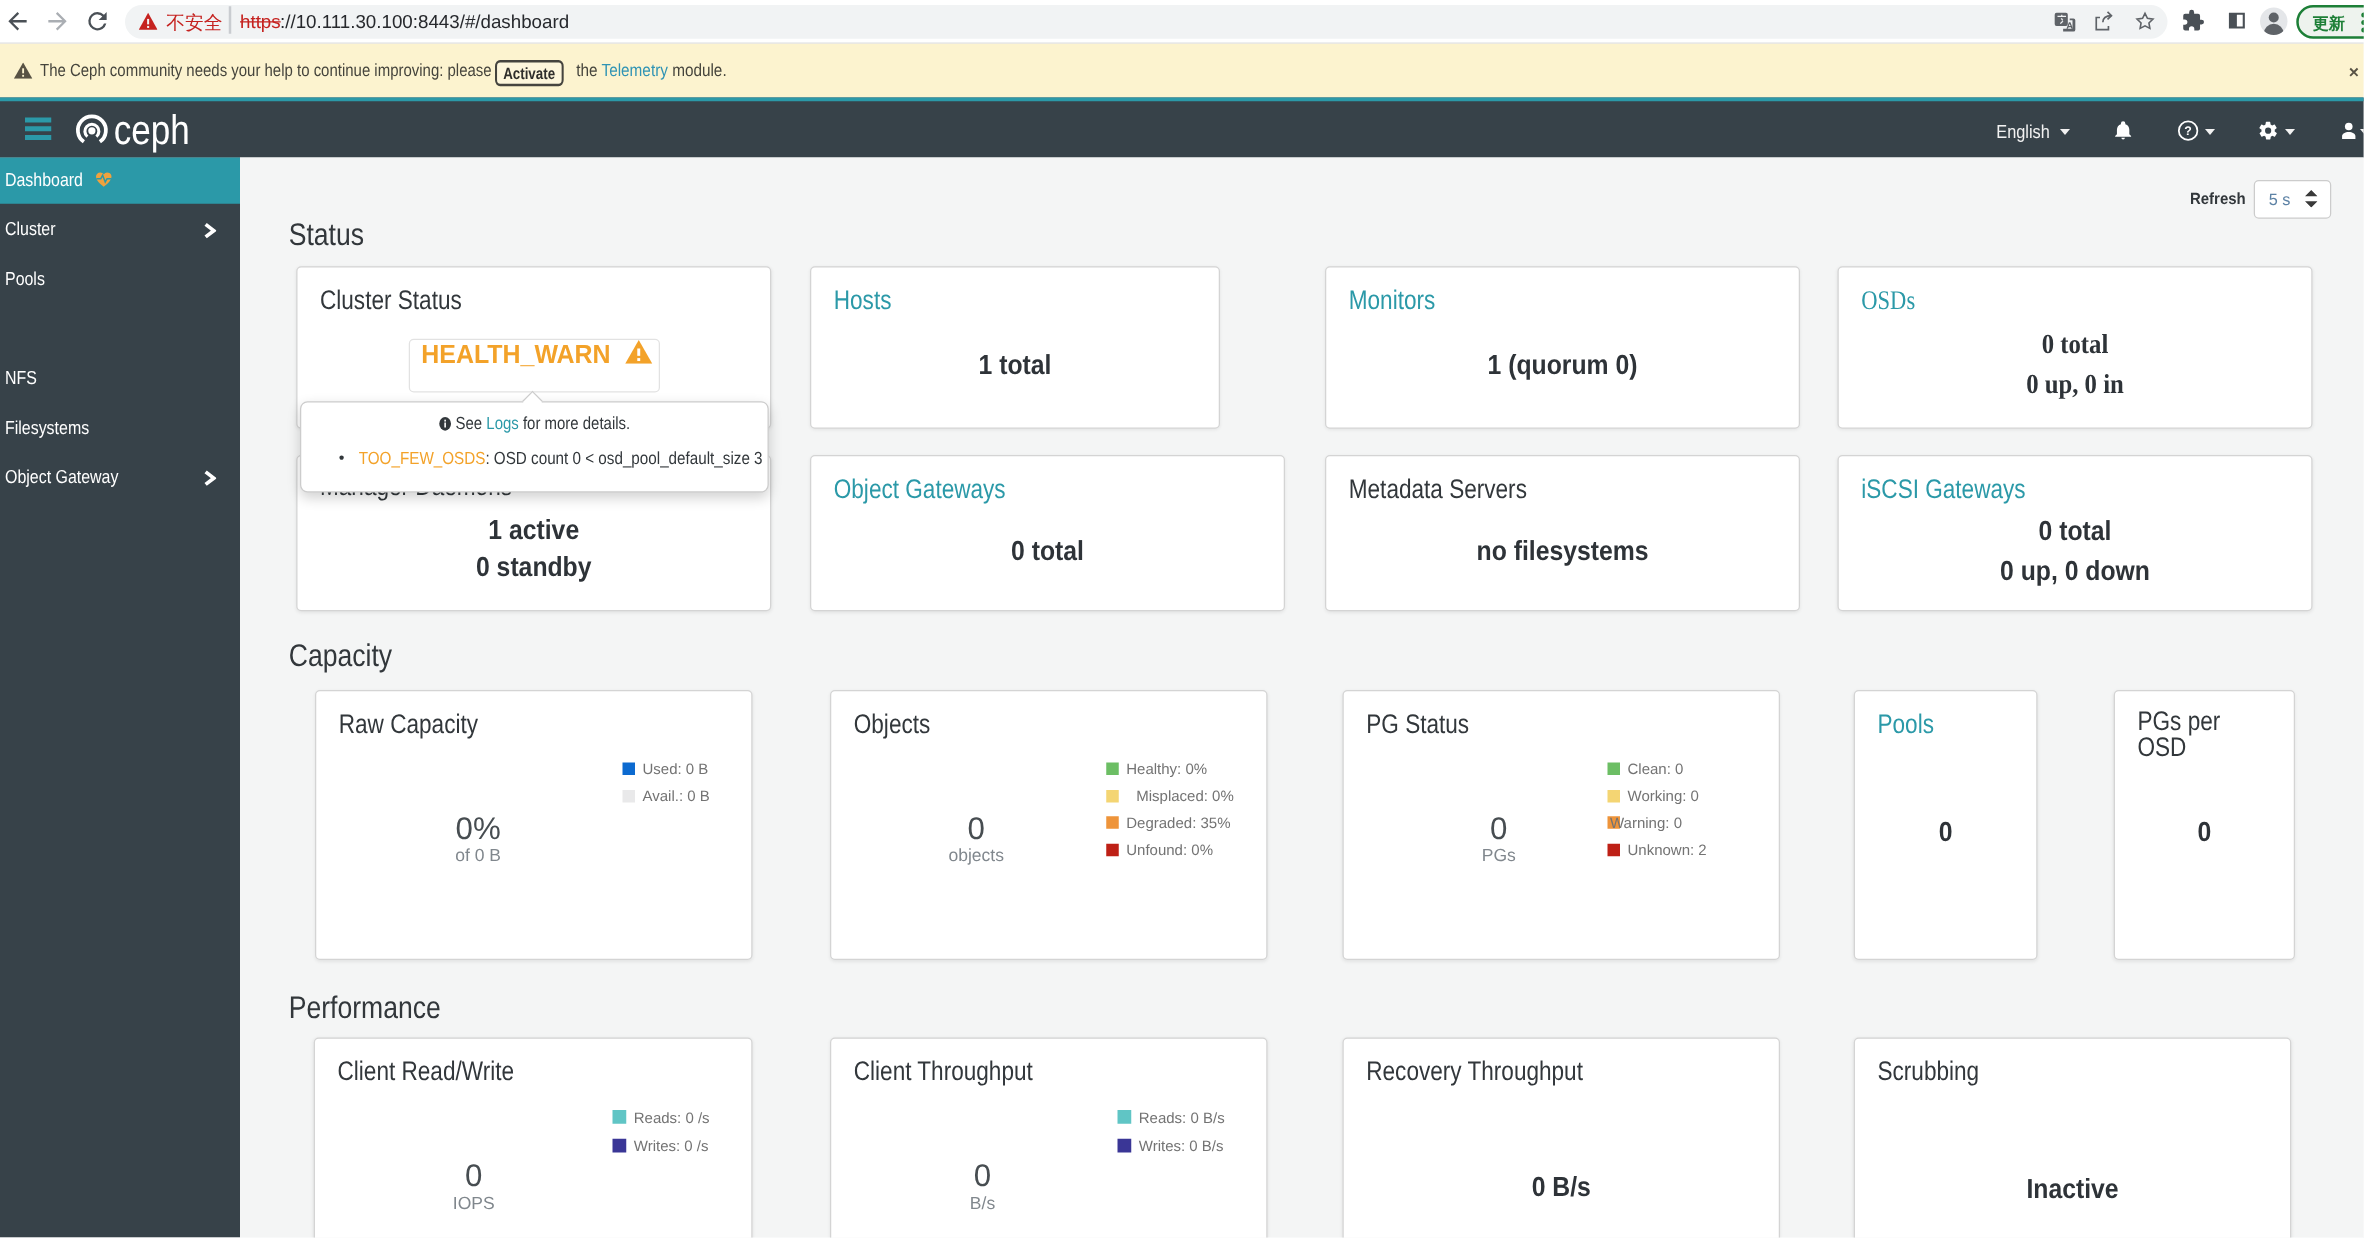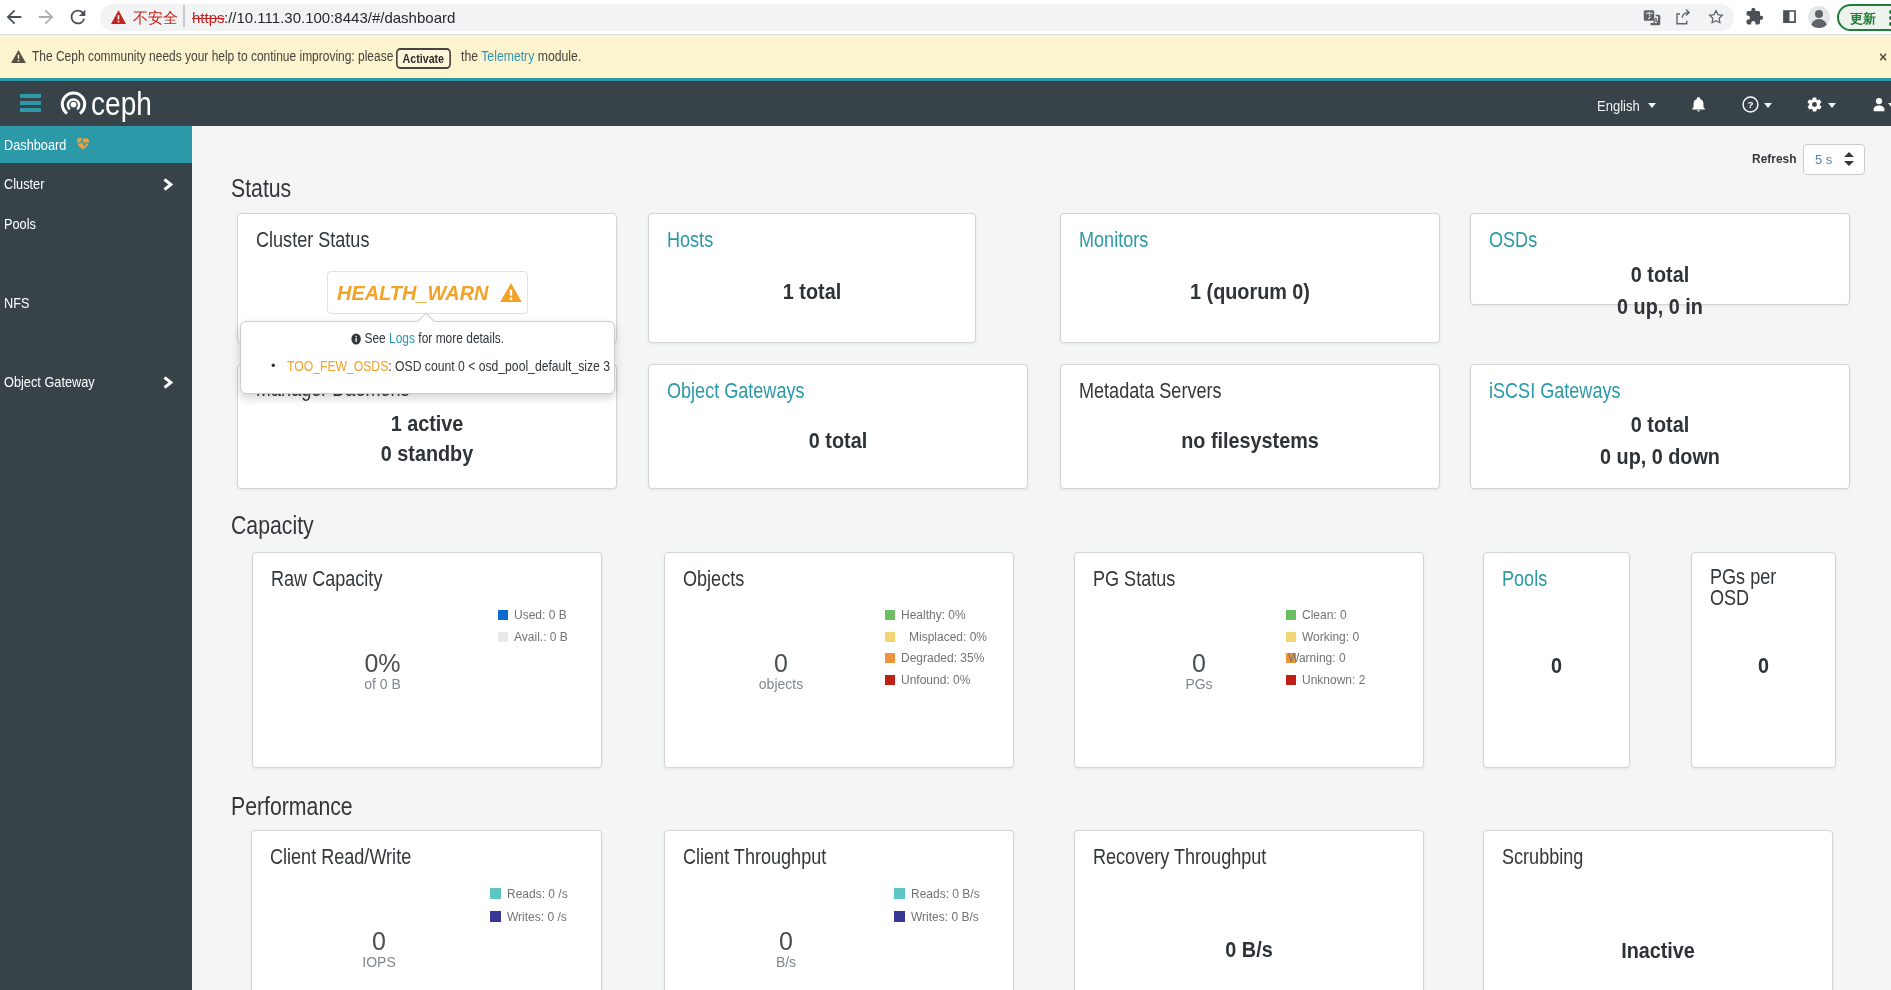--- a/index.html
+++ b/index.html
@@ -158,56 +158,57 @@
   <div class="sbitem" style="top:0;height:37px;line-height:37px;background:#2b99a8;"><span class="t">Dashboard</span></div>
   <svg style="position:absolute;left:75px;top:11px" width="16" height="13" viewBox="0 0 24 22">
       <path fill="#efa23e" d="M12 21S1.5 14 1.5 7.5A5.7 5.7 0 0 1 7.2 1.8c2 0 3.8 1 4.8 2.5a5.7 5.7 0 0 1 10.5 3.2C22.5 14 12 21 12 21z"></path>
       <path fill="none" stroke="#2b99a8" stroke-width="2" d="M2 10h6l2.5-4.5 3.5 9 2.5-4.5h6"></path>
     </svg>
   <div class="sbitem" style="top:38px;"><span class="t">Cluster</span><svg class="chevr" width="10" height="13" viewBox="0 0 10 13">
         <path fill="none" stroke="#fff" stroke-width="3" d="M1.5 1.5L8 6.5 1.5 11.5"></path>
       </svg></div>
   <div class="sbitem" style="top:77.5px;"><span class="t">Pools</span></div>
   <div class="sbitem" style="top:157px;"><span class="t">NFS</span></div>
+  <div class="sbitem" style="top:196.5px;"><span class="t">Filesystems</span></div>
   <div class="sbitem" style="top:236px;"><span class="t">Object Gateway</span><svg class="chevr" width="10" height="13" viewBox="0 0 10 13">
         <path fill="none" stroke="#fff" stroke-width="3" d="M1.5 1.5L8 6.5 1.5 11.5"></path>
       </svg></div>
 </div>
 
 <div class="abs" id="content"></div>
 
 <div class="abs" style="left:1752px;top:151px;font-size:13px;font-weight:bold;color:#32373b;transform:scaleX(.92);transform-origin:0 0;">Refresh</div>
 <div class="abs" style="left:1803px;top:144px;width:62px;height:31px;background:#fff;border:1px solid #ccc;border-radius:4px;"></div>
 <div class="abs" style="left:1815px;top:152px;font-size:13px;color:#5d82a5;">5 s</div>
 <svg class="abs" style="left:1844px;top:152px" width="10" height="14" viewBox="0 0 10 14">
     <path fill="#3a3a3a" d="M0 5L5 0l5 5zM0 9l5 5 5-5z"></path>
   </svg>
 
 <div class="sect" style="left:231px;top:174px;">Status</div>
 
 <div class="card" style="left:237px;top:213px;width:380px;height:130px;">
   <div class="ct">Cluster Status</div>
-  <div style="position:absolute;left:89px;top:57px;width:201px;height:43px;border:1px solid #e2e2e2;border-radius:4px;display:flex;align-items:center;justify-content:center;gap:7px;font-style:italic;">
+  <div style="position:absolute;left:89px;top:57px;width:201px;height:43px;border:1px solid #e2e2e2;border-radius:4px;display:flex;justify-content:center;gap:7px;">
     <span style="font-size:21px;font-weight:bold;color:#f3a229;transform:scaleX(.95);">HEALTH_WARN</span>
     <svg width="22" height="19" viewBox="0 0 24 21">
         <path fill="#f3a229" d="M12 0L0 21h24L12 0z"></path>
         <rect x="10.7" y="7.5" width="2.6" height="6.5" fill="#fff"></rect>
         <rect x="10.7" y="16" width="2.6" height="2.6" fill="#fff"></rect>
       </svg>
   </div>
 </div>
 <div class="card" style="left:648px;top:213px;width:328px;height:130px;">
   <div class="ct link">Hosts</div>
   <div class="val1">1 total</div>
 </div>
 <div class="card" style="left:1060px;top:213px;width:380px;height:130px;">
   <div class="ct link">Monitors</div>
   <div class="val1">1 (quorum 0)</div>
 </div>
-<div class="card" style="left:1470px;top:213px;width:380px;height:92px;">
+<div class="card" style="left:1470px;top:213px;width:380px;height:130px;font-family:Liberation Serif, serif;">
   <div class="ct link">OSDs</div>
   <div class="val2">0 total<br>0 up, 0 in</div>
 </div>
 
 <div class="card" style="left:237px;top:364px;width:380px;height:125px;">
   <div class="ct" style="top:11.5px;">Manager Daemons</div>
   <div class="val2" style="top:44px;line-height:29.5px;">1 active<br>0 standby</div>
 </div>
 <div class="card" style="left:648px;top:364px;width:380px;height:125px;">
   <div class="ct link">Object Gateways</div>

